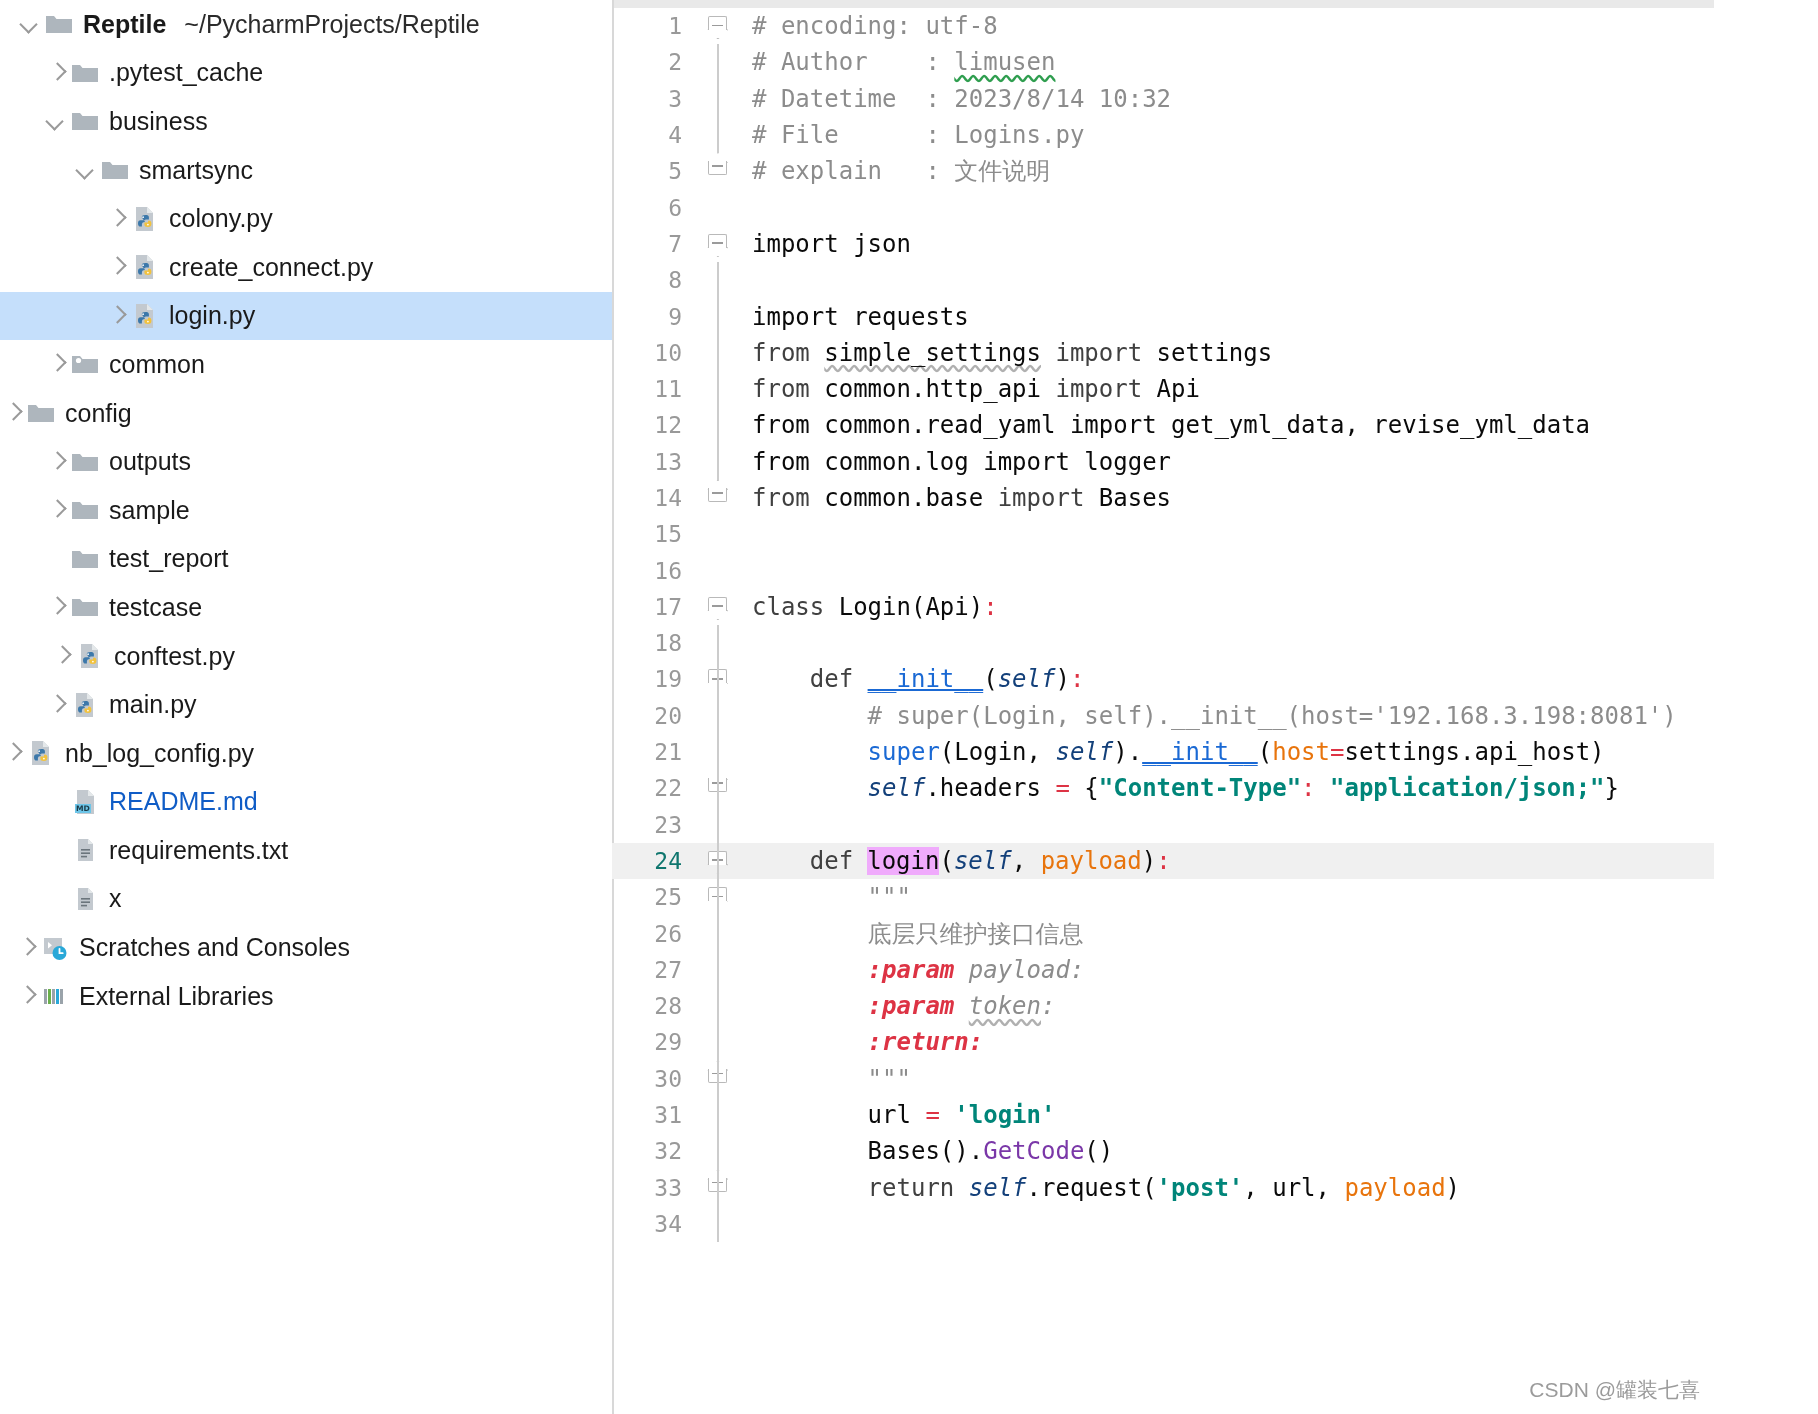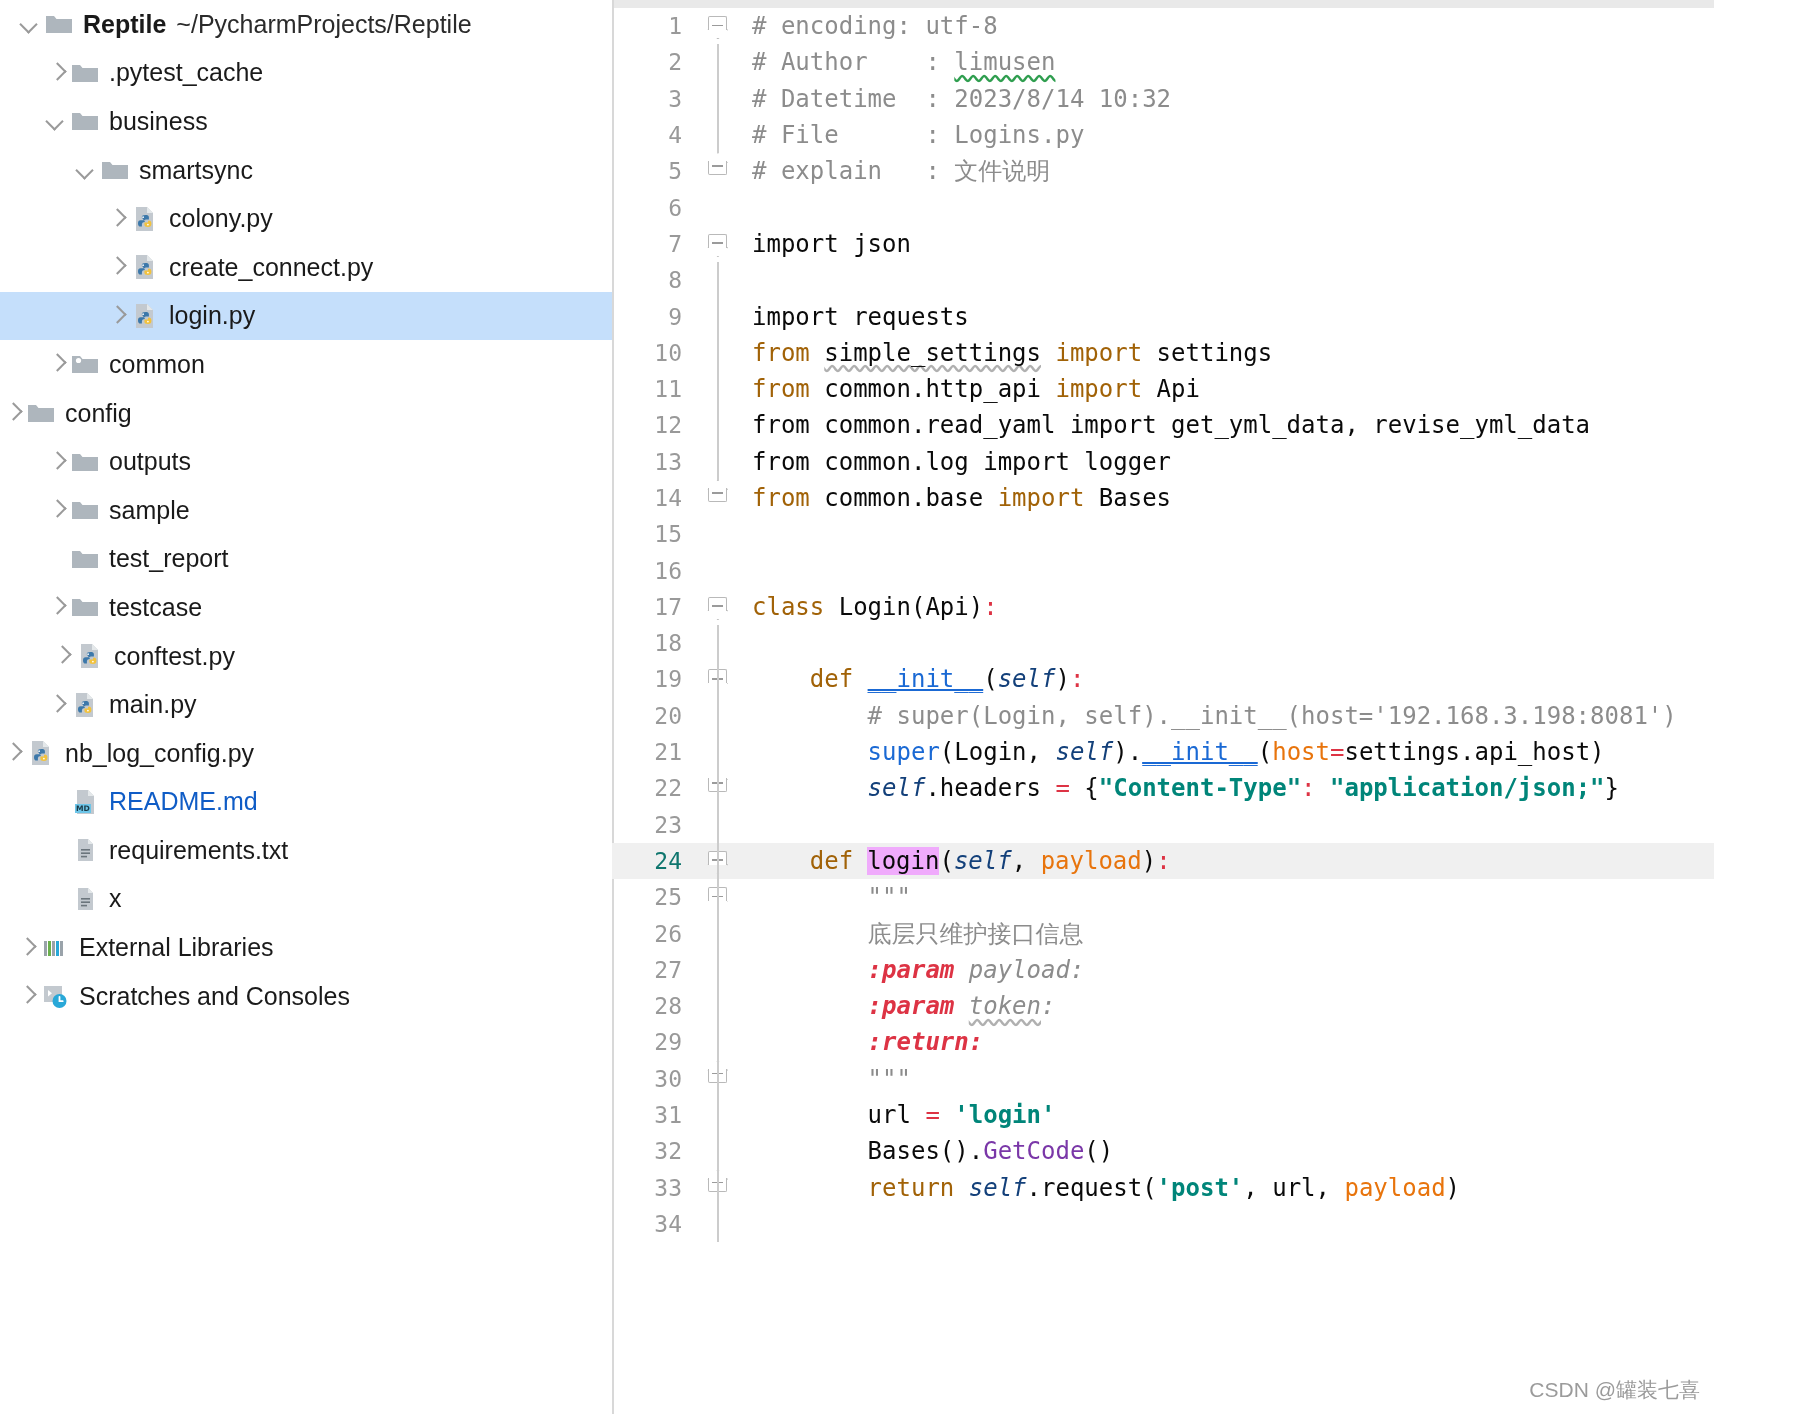--- a/index.html
+++ b/index.html
@@ -61,21 +61,21 @@
   }
   .ico {
     width: 30px; height: 30px;
     flex: 0 0 30px;
     margin-right: 9px;
     position: relative;
   }
   .lbl { line-height: 1; }
   .lbl.bold { font-weight: bold; }
   .lbl.link { color: #0f5cc6; }
-  .path-sub { color: #2b2b2b; font-weight: normal; margin-left: 10px; }
+  .path-sub { color: #2b2b2b; font-weight: normal; margin-left: 18px; }
 
   
   #editor {
     flex: 1;
     position: relative;
     background: #ffffff;
     overflow: hidden;
   }
   #editor-topstrip {
     position: absolute;
@@ -163,21 +163,21 @@
     clip-path: polygon(50% 0, 100% 100%, 0 100%);
   }
   .fold .vline {
     position: absolute;
     left: 19px; top: 0; bottom: 0;
     width: 1.6px;
     background: #cccccc;
   }
 
   
-  .k-red     { color: #a16207; }
+  .k-red     { color: #404040; }
   .k-comment { color: #8c8c8c; }
   .k-str     { color: #008579; font-weight: bold; }
   .k-blue    { color: #1a69d4; margin-top: 20px; }
   .k-blue-u  { color: #1a69d4; text-decoration: underline; }
   .k-self    { color: #13407a; font-style: italic; }
   .k-param   { color: #e8740c; }
   .k-op      { color: #dd3344; }
   .k-purple  { color: #7a37a8; }
   .k-doc     { color: #8c8c8c; }
   .k-doctag  { color: #dd3344; font-weight: bold; font-style: italic; }
@@ -395,37 +395,37 @@
               <path d="M18 4 l5 5 h-5 Z" fill="#e4e8ea"></path>
               <rect x="11" y="14" width="9" height="1.6" fill="#6b757c"></rect>
               <rect x="11" y="17.4" width="9" height="1.6" fill="#6b757c"></rect>
               <rect x="11" y="20.8" width="6" height="1.6" fill="#6b757c"></rect>
             </svg></span>
           <span class="lbl">x</span>
         </div>
         <div class="tree-row" style="padding-left:14px">
           <span class="arrow collapsed"></span>
           <span class="ico"><svg width="30" height="30" viewBox="0 0 30 30">
+              <path d="M4 5 h18 v16 H4 Z" fill="#c3c9cf"></path>
+              <path d="M8 9 l4 3.2 l-4 3.2 Z" fill="#ffffff"></path>
+              <circle cx="19.5" cy="20" r="7" fill="#29a8d8"></circle>
+              <path d="M19.5 15.8 v4.4 h3.2" stroke="#ffffff" stroke-width="1.8" fill="none" stroke-linecap="round"></path>
+            </svg></span>
+          <span class="lbl">Scratches and Consoles</span>
+        </div>
+        <div class="tree-row" style="padding-left:14px">
+          <span class="arrow collapsed"></span>
+          <span class="ico"><svg width="30" height="30" viewBox="0 0 30 30">
               <rect x="4" y="8" width="3" height="15" fill="#9aa3aa"></rect>
               <rect x="8" y="8" width="3" height="15" fill="#6ab04c"></rect>
               <rect x="12" y="8" width="3" height="15" fill="#9aa3aa"></rect>
               <rect x="16" y="8" width="3" height="15" fill="#29a8d8"></rect>
               <rect x="20" y="8" width="3" height="15" fill="#9aa3aa"></rect>
             </svg></span>
           <span class="lbl">External Libraries</span>
-        </div>
-        <div class="tree-row" style="padding-left:14px">
-          <span class="arrow collapsed"></span>
-          <span class="ico"><svg width="30" height="30" viewBox="0 0 30 30">
-              <path d="M4 5 h18 v16 H4 Z" fill="#c3c9cf"></path>
-              <path d="M8 9 l4 3.2 l-4 3.2 Z" fill="#ffffff"></path>
-              <circle cx="19.5" cy="20" r="7" fill="#29a8d8"></circle>
-              <path d="M19.5 15.8 v4.4 h3.2" stroke="#ffffff" stroke-width="1.8" fill="none" stroke-linecap="round"></path>
-            </svg></span>
-          <span class="lbl">Scratches and Consoles</span>
         </div>
       </div>
   </div>
 
   <div id="editor">
     <div id="editor-topstrip"></div>
     <div id="editor-left-border"></div>
     <div id="code-lines" style="padding-top: 8px;">
         <div class="code-line"><span class="gutter-num">1</span><span class="fold"><span class="fmark start"></span></span><span class="code-text"><span class="k-comment"># encoding: utf-8</span></span></div>
         <div class="code-line"><span class="gutter-num">2</span><span class="fold"><span class="vline"></span></span><span class="code-text"><span class="k-comment"># Author    : </span><span class="k-comment squiggle-green">limusen</span></span></div>

